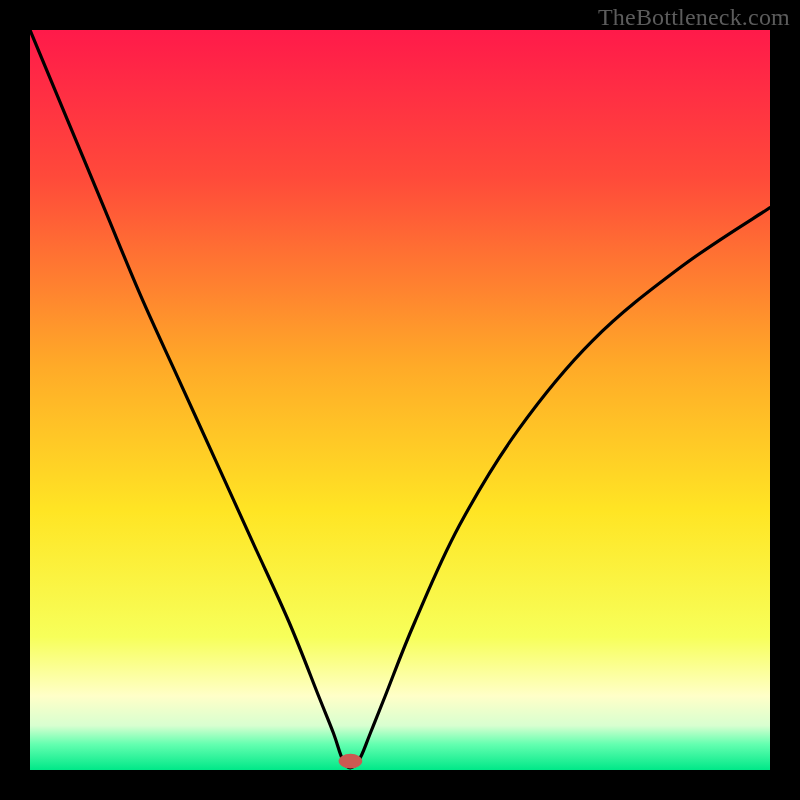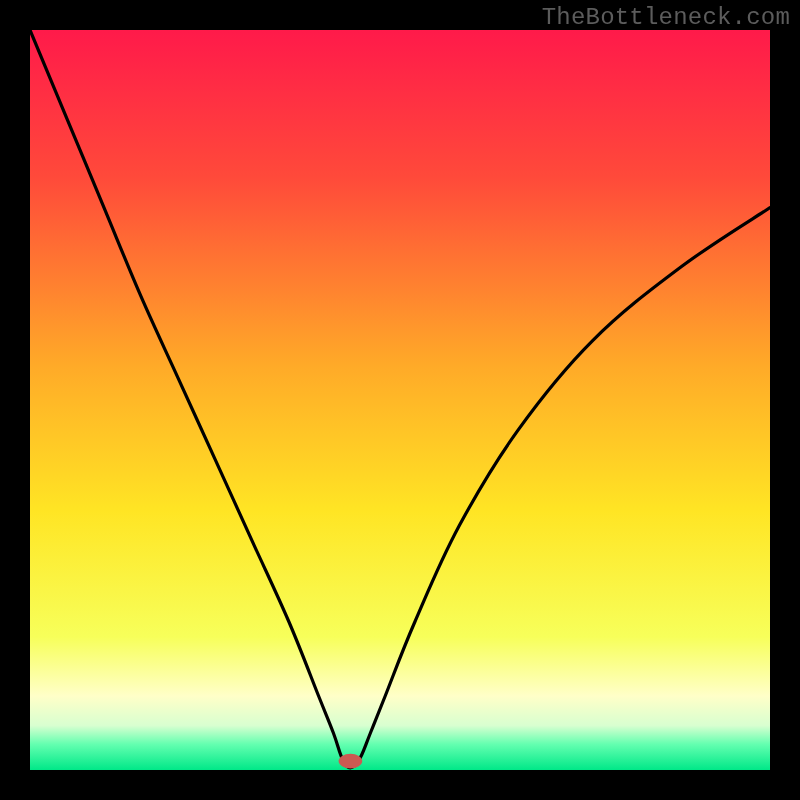--- a/index.html
+++ b/index.html
@@ -24,21 +24,21 @@
     top: 30px;
     width: 740px;
     height: 740px;
     overflow: hidden;
   }
   .watermark {
     position: absolute;
     top: 4px;
     right: 10px;
     color: #5c5c5c;
-    font-family: Liberation Mono, monospace;
+    font-family: Liberation Serif, serif;
     font-size: 24px;
     font-weight: 500;
     letter-spacing: 0.2px;
   }
   svg {
     display: block;
   }
 </style>
 </head>
 <body>

